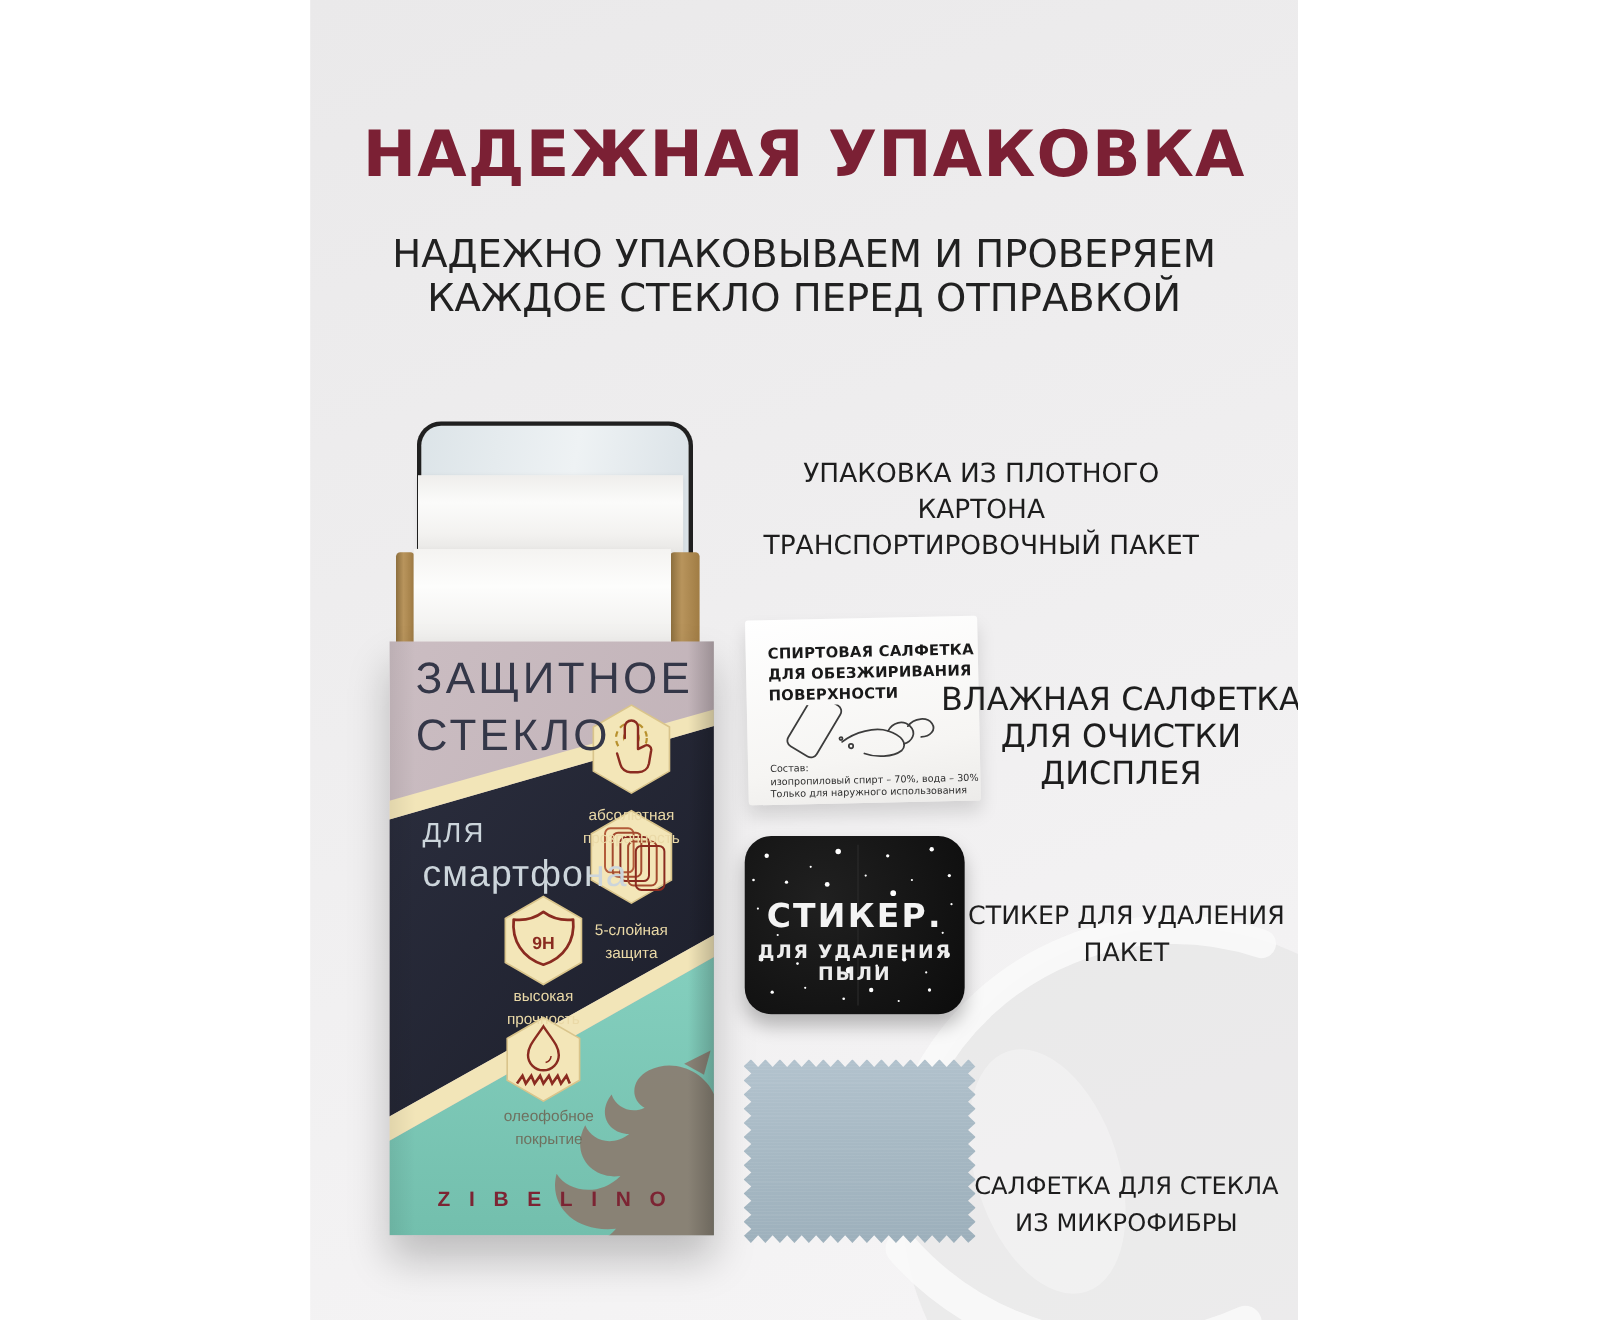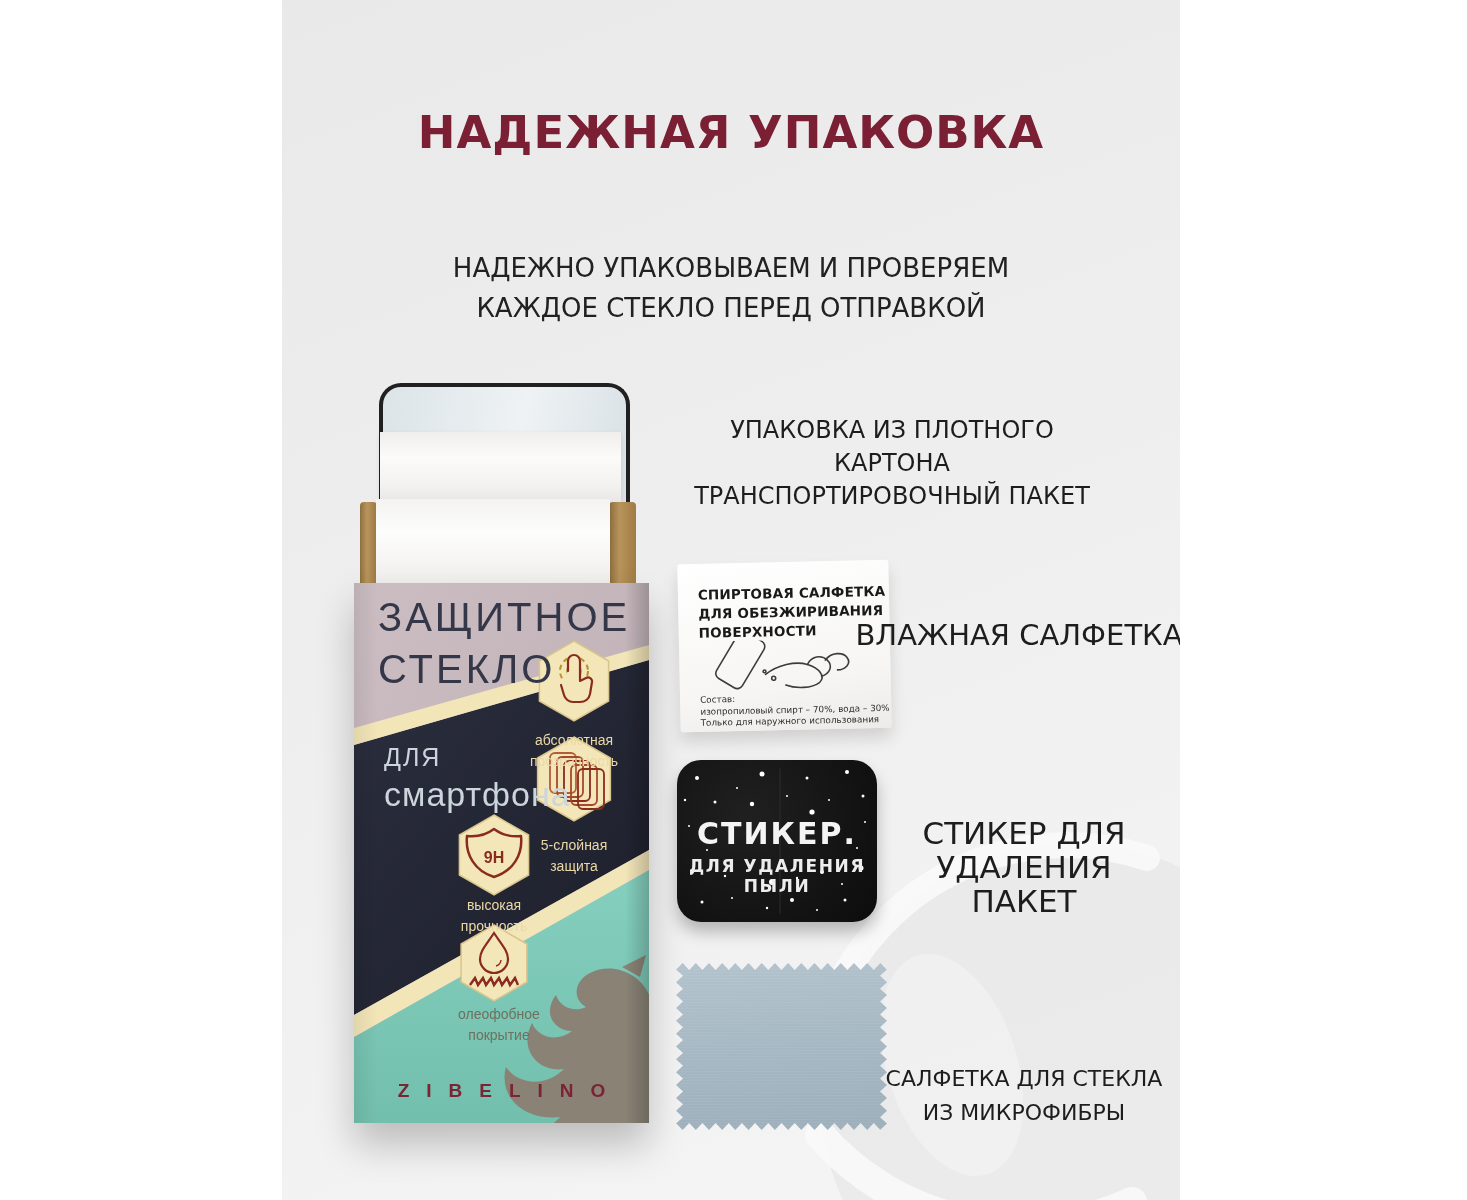--- a/index.html
+++ b/index.html
@@ -3,23 +3,23 @@
 <meta charset="utf-8">
 <style>
   html,body{margin:0;padding:0;background:#fff;}
   .canvas{position:relative;width:1467px;height:1200px;background:#ffffff;overflow:hidden;
           font-family:"DejaVu Sans",sans-serif;}
   .card{position:absolute;left:282px;top:0;width:898px;height:1200px;overflow:hidden;
         background:linear-gradient(160deg,#eae9ea 0%,#efeeef 45%,#f6f5f6 100%);}
   .watermark{position:absolute;left:520px;top:830px;width:400px;height:380px;}
 
   .page-title{position:absolute;left:0;top:106px;width:100%;text-align:center;
-              font-size:45px;font-weight:bold;letter-spacing:1px;color:#7b2034;}
+              font-size:58px;font-weight:bold;letter-spacing:1px;color:#7b2034;}
   .page-subtitle{position:absolute;left:0;top:212px;width:100%;text-align:center;
-                 font-size:26px;line-height:40px;color:#212121;margin-top:36px;}
+                 font-size:35px;line-height:40px;color:#212121;}
   .ln{display:block;}
 
   
   .glass{position:absolute;left:97px;top:383px;width:243px;height:125px;
          border:4px solid #202020;border-bottom:none;border-radius:22px 22px 0 0;
          background:linear-gradient(100deg,#dce4e8,#eef2f4 55%,#d9e1e6);}
   .foam1{position:absolute;left:98px;top:432px;width:241px;height:71px;
          background:linear-gradient(180deg,#efeeec,#fbfbfa 35%,#f3f2f0 75%,#e7e6e4);
          box-shadow:0 2px 5px rgba(0,0,0,.10);}
   .rail{position:absolute;top:502px;height:82px;
@@ -74,21 +74,21 @@
   .cloth{position:absolute;left:394px;top:963px;width:211px;height:167px;
          background:linear-gradient(175deg,#b3c3ce 0%,#a6b8c3 50%,#9cafbb 100%);
          filter:drop-shadow(0 10px 12px rgba(0,0,0,.16));}
   .cloth-texture{position:absolute;inset:0;opacity:.5;
          background:repeating-linear-gradient(180deg,rgba(255,255,255,.10) 0 1px,rgba(0,0,0,0) 1px 3px);}
 
   
   .caption{position:absolute;text-align:center;color:#1d1d1d;}
   .c1{left:410px;top:414px;width:400px;font-size:24px;line-height:33px;text-align:center;}
   .c2{left:557px;top:618px;width:360px;font-size:29px;line-height:34px;}
-  .c3{left:562px;top:816px;width:360px;font-size:31px;line-height:34px;}
+  .c3{left:562px;top:816px;width:360px;font-size:23px;line-height:34px;}
   .c4{left:562px;top:1062px;width:360px;font-size:22px;line-height:34px;}
 </style>
 </head>
 <body>
 
 <div class="canvas">
   <div class="card">
 
     <svg class="watermark" viewBox="0 0 400 380" width="400" height="380">
       <circle cx="270" cy="265" r="252" fill="#e2e1e2" opacity="0.5"></circle>
@@ -259,20 +259,21 @@
     <div class="cloth" style="clip-path: polygon(0px 7px, 6.6px 0px, 13.2px 7px, 19.8px 0px, 26.4px 7px, 33px 0px, 39.6px 7px, 46.2px 0px, 52.8px 7px, 59.3px 0px, 65.9px 7px, 72.5px 0px, 79.1px 7px, 85.7px 0px, 92.3px 7px, 98.9px 0px, 105.5px 7px, 112.1px 0px, 118.7px 7px, 125.3px 0px, 131.9px 7px, 138.5px 0px, 145.1px 7px, 151.7px 0px, 158.3px 7px, 164.8px 0px, 171.4px 7px, 178px 0px, 184.6px 7px, 191.2px 0px, 197.8px 7px, 204.4px 0px, 211px 7px, 211px 6.4px, 204px 12.8px, 211px 19.3px, 204px 25.7px, 211px 32.1px, 204px 38.5px, 211px 45px, 204px 51.4px, 211px 57.8px, 204px 64.2px, 211px 70.7px, 204px 77.1px, 211px 83.5px, 204px 89.9px, 211px 96.3px, 204px 102.8px, 211px 109.2px, 204px 115.6px, 211px 122px, 204px 128.5px, 211px 134.9px, 204px 141.3px, 211px 147.7px, 204px 154.2px, 211px 160.6px, 204px 167px, 204.4px 167px, 197.8px 160px, 191.2px 167px, 184.6px 160px, 178px 167px, 171.4px 160px, 164.8px 167px, 158.3px 160px, 151.7px 167px, 145.1px 160px, 138.5px 167px, 131.9px 160px, 125.3px 167px, 118.7px 160px, 112.1px 167px, 105.5px 160px, 98.9px 167px, 92.3px 160px, 85.7px 167px, 79.1px 160px, 72.5px 167px, 65.9px 160px, 59.3px 167px, 52.8px 160px, 46.2px 167px, 39.6px 160px, 33px 167px, 26.4px 160px, 19.8px 167px, 13.2px 160px, 6.6px 167px, 0px 160px, 0px 160.6px, 7px 154.2px, 0px 147.7px, 7px 141.3px, 0px 134.9px, 7px 128.5px, 0px 122px, 7px 115.6px, 0px 109.2px, 7px 102.8px, 0px 96.3px, 7px 89.9px, 0px 83.5px, 7px 77.1px, 0px 70.7px, 7px 64.2px, 0px 57.8px, 7px 51.4px, 0px 45px, 7px 38.5px, 0px 32.1px, 7px 25.7px, 0px 19.3px, 7px 12.8px, 0px 6.4px, 7px 0px);">
       <div class="cloth-texture"></div>
     </div>
 
     <div class="caption c1">
       <span class="ln">УПАКОВКА ИЗ ПЛОТНОГО КАРТОНА</span>
       <span class="ln">ТРАНСПОРТИРОВОЧНЫЙ ПАКЕТ</span>
     </div>
     <div class="caption c2">
       <span class="ln">ВЛАЖНАЯ САЛФЕТКА</span>
+      <span class="ln">ДЛЯ ОЧИСТКИ ДИСПЛЕЯ</span>
     </div>
     <div class="caption c3">
       <span class="ln">СТИКЕР ДЛЯ УДАЛЕНИЯ</span>
       <span class="ln">ПАКЕТ</span>
     </div>
     <div class="caption c4">
       <span class="ln">САЛФЕТКА ДЛЯ СТЕКЛА</span>
       <span class="ln">ИЗ МИКРОФИБРЫ</span>
     </div>
 

